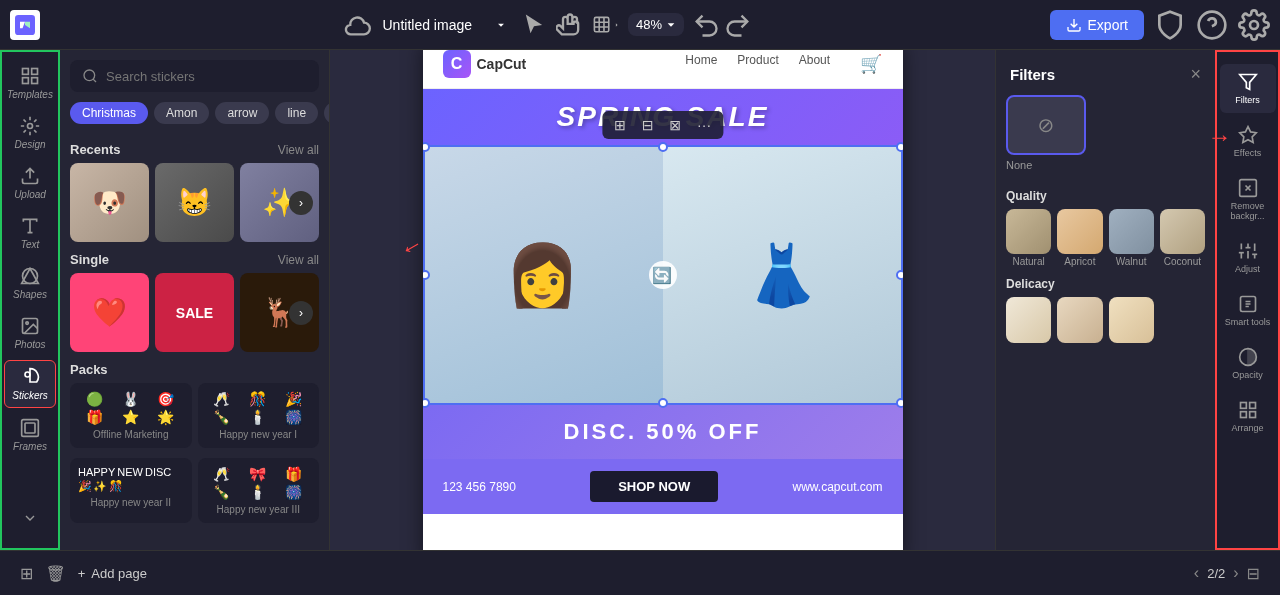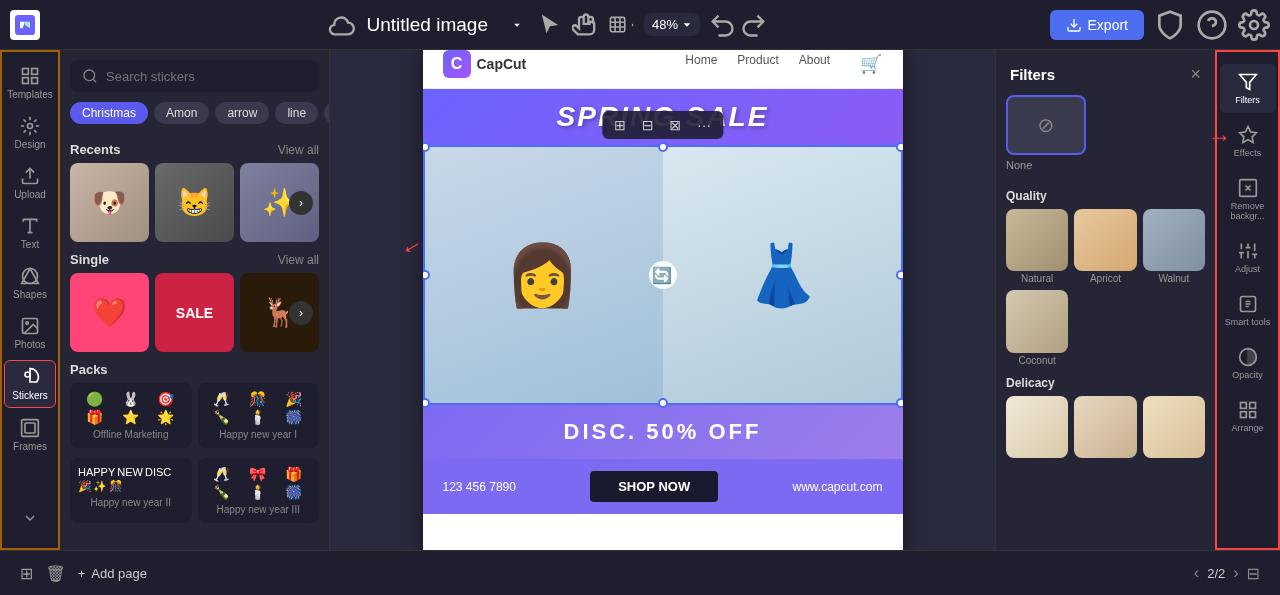--- a/index.html
+++ b/index.html
@@ -3,21 +3,21 @@
   <meta charset="utf-8">
   <style>
     * { box-sizing: border-box; margin: 0; padding: 0; }
     body { font-family: -apple-system, BlinkMacSystemFont, 'Segoe UI', sans-serif; background: #1a1a2e; color: #fff; width: 1280px; height: 595px; overflow: hidden; display: flex; flex-direction: column; }
 
     
     .top-bar { height: 50px; background: #1e1e2e; display: flex; align-items: center; padding: 0 10px; border-bottom: 1px solid #333; flex-shrink: 0; }
     .logo { width: 30px; height: 30px; background: #fff; border-radius: 4px; display: flex; align-items: center; justify-content: center; margin-right: 15px; flex-shrink: 0; }
     .logo svg { width: 20px; height: 20px; }
     .top-bar-center { flex: 1; display: flex; align-items: center; justify-content: center; gap: 12px; }
-    .doc-name { display: flex; align-items: center; gap: 22px; color: #fff; font-size: 19px; cursor: pointer; }
+    .doc-name { display: flex; align-items: center; gap: 22px; color: #fff; font-size: 14px; cursor: pointer; }
     .doc-name svg { width: 14px; height: 14px; fill: #fff; }
     .toolbar-icons { display: flex; align-items: center; gap: 8px; }
     .toolbar-icon { width: 28px; height: 28px; display: flex; align-items: center; justify-content: center; color: #aaa; cursor: pointer; border-radius: 4px; }
     .zoom-control { display: flex; align-items: center; gap: 4px; color: #fff; font-size: 13px; background: #2a2a3e; padding: 4px 8px; border-radius: 8px; cursor: pointer; }
     .undo-redo { display: flex; align-items: center; gap: 4px; }
     .top-bar-right { display: flex; align-items: center; gap: 10px; margin-left: 10px; }
     .export-btn { background: #4e6ef2; color: #fff; border: none; padding: 7px 16px; border-radius: 6px; font-size: 14px; cursor: pointer; display: flex; align-items: center; gap: 6px; }
     .icon-btn { width: 32px; height: 32px; display: flex; align-items: center; justify-content: center; color: #aaa; cursor: pointer; border-radius: 4px; }
 
     
@@ -105,21 +105,21 @@
     .filters-header { display: flex; justify-content: space-between; align-items: center; padding: 14px 14px 10px; }
     .filters-title { font-size: 15px; font-weight: 600; color: #fff; }
     .close-btn { color: #888; cursor: pointer; font-size: 18px; background: none; border: none; }
     .filters-content { flex: 1; overflow-y: auto; padding: 0 10px 10px; }
     .filters-content::-webkit-scrollbar { width: 4px; }
     .filters-content::-webkit-scrollbar-thumb { background: #444; border-radius: 2px; }
     .filter-none { width: 80px; height: 60px; background: #3a3a4e; border-radius: 8px; display: flex; align-items: center; justify-content: center; border: 2px solid #5a5aee; cursor: pointer; margin-bottom: 4px; }
     .filter-none-icon { color: #888; font-size: 20px; }
     .filter-label { font-size: 11px; color: #999; text-align: center; margin-bottom: 10px; }
     .filter-section-title { font-size: 12px; font-weight: 600; color: #ddd; margin: 8px 0 6px; }
-    .filter-grid { display: grid; grid-template-columns: repeat(3, 1fr); gap: 6px; margin-bottom: 10px; }
+    .filter-grid { display: grid; grid-template-columns: repeat(4, 1fr); gap: 6px; margin-bottom: 10px; }
     .filter-thumb { border-radius: 8px; aspect-ratio: 1; cursor: pointer; overflow: hidden; position: relative; }
     .filter-thumb-label { font-size: 10px; color: #999; text-align: center; margin-top: 2px; }
     .natural-thumb { background: linear-gradient(135deg, #c8b898, #a09070); }
     .apricot-thumb { background: linear-gradient(135deg, #e8c8a0, #d4a870); }
     .walnut-thumb { background: linear-gradient(135deg, #a0b0c0, #8090a0); }
     .coconut-thumb { background: linear-gradient(135deg, #d4c8b0, #b0a080); }
     .light-thumb { background: linear-gradient(135deg, #e0e8f0, #b0c4d8); }
     .delicacy-thumb { background: linear-gradient(135deg, #f0e8d8, #d8c8a8); }
 
     
@@ -223,21 +223,21 @@
       <svg viewBox="0 0 24 24" fill="none" stroke="currentColor" stroke-width="2">
           <circle cx="12" cy="12" r="3"></circle>
           <path d="M19.4 15a1.65 1.65 0 00.33 1.82l.06.06a2 2 0 010 2.83 2 2 0 01-2.83 0l-.06-.06a1.65 1.65 0 00-1.82-.33 1.65 1.65 0 00-1 1.51V21a2 2 0 01-2 2 2 2 0 01-2-2v-.09A1.65 1.65 0 009 19.4a1.65 1.65 0 00-1.82.33l-.06.06a2 2 0 01-2.83-2.83l.06-.06A1.65 1.65 0 004.68 15a1.65 1.65 0 00-1.51-1H3a2 2 0 01-2-2 2 2 0 012-2h.09A1.65 1.65 0 004.6 9a1.65 1.65 0 00-.33-1.82l-.06-.06a2 2 0 012.83-2.83l.06.06A1.65 1.65 0 009 4.68a1.65 1.65 0 001-1.51V3a2 2 0 012-2 2 2 0 012 2v.09a1.65 1.65 0 001 1.51 1.65 1.65 0 001.82-.33l.06-.06a2 2 0 012.83 2.83l-.06.06A1.65 1.65 0 0019.4 9a1.65 1.65 0 001.51 1H21a2 2 0 012 2 2 2 0 01-2 2h-.09a1.65 1.65 0 00-1.51 1z"></path>
         </svg>
     </div>
   </div>
 </div>
 
 <div class="main">
 
-  <div class="icon-nav" style="border: 2px solid #a16207;">
+  <div class="icon-nav" style="border: 2px solid #22c55e; font-style: italic;">
     <div class="nav-item">
       <svg viewBox="0 0 24 24" fill="none" stroke="currentColor" stroke-width="2">
           <rect x="3" y="3" width="7" height="7"></rect>
           <rect x="14" y="3" width="7" height="7"></rect>
           <rect x="3" y="14" width="7" height="7"></rect>
           <rect x="14" y="14" width="7" height="7"></rect>
         </svg>
       <span>Templates</span>
     </div>
     <div class="nav-item">

